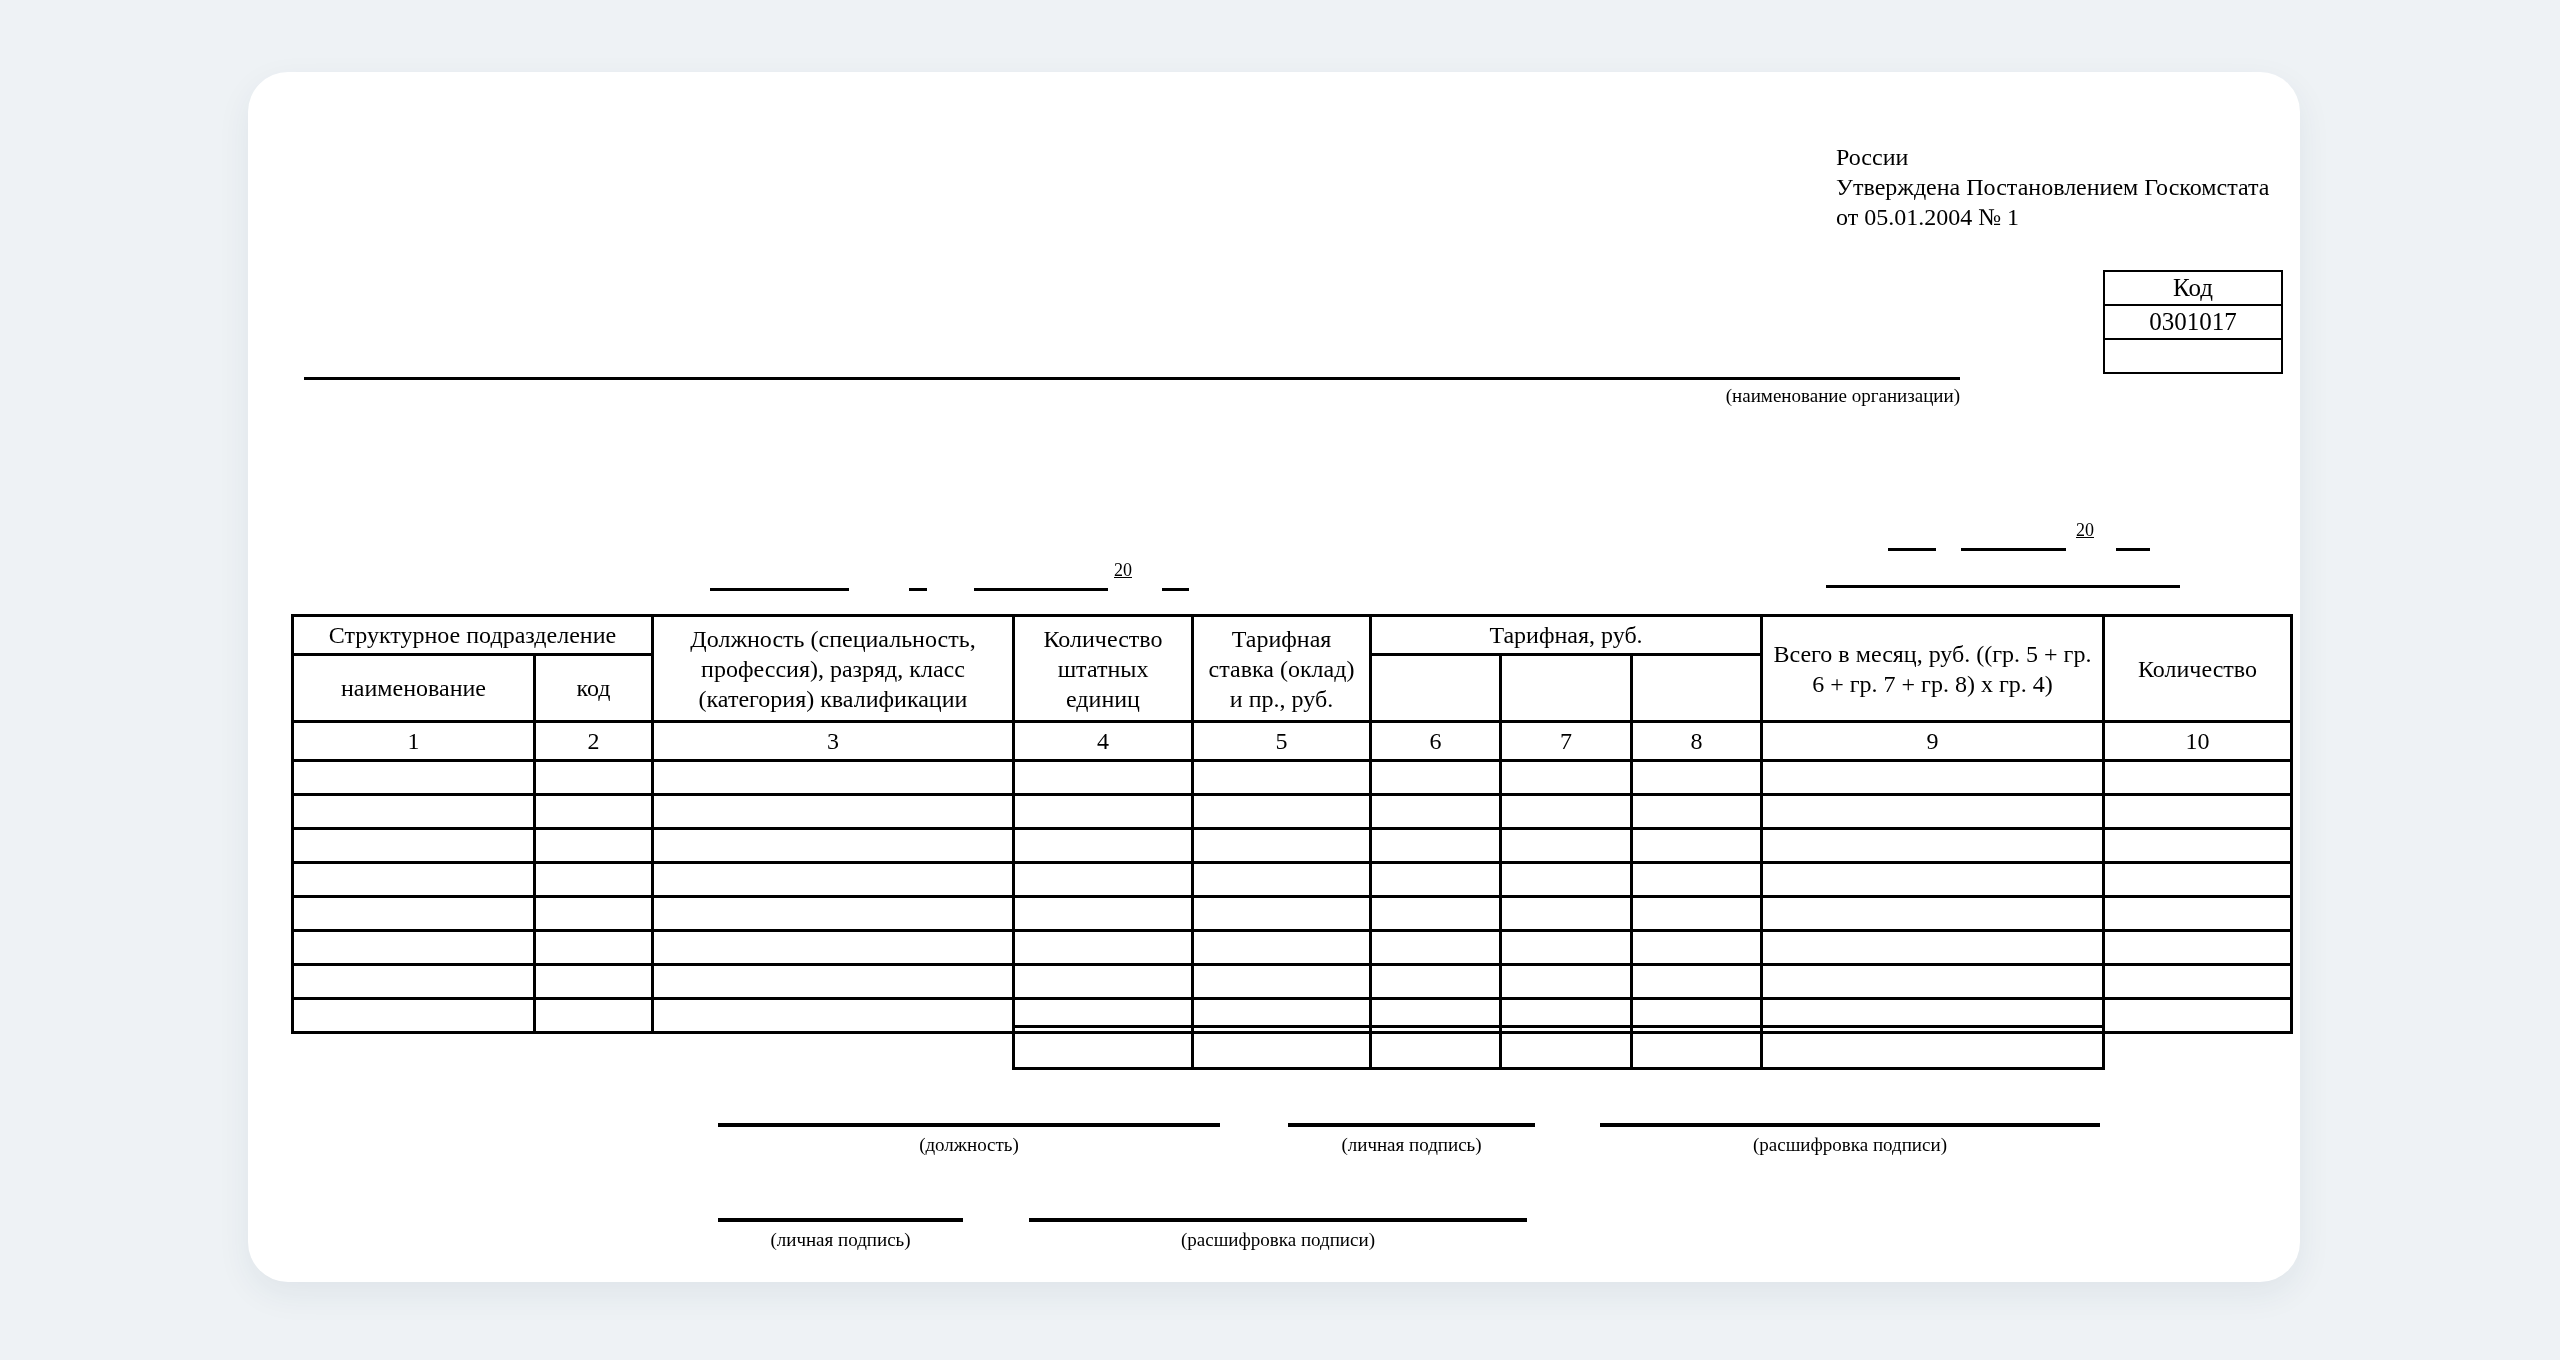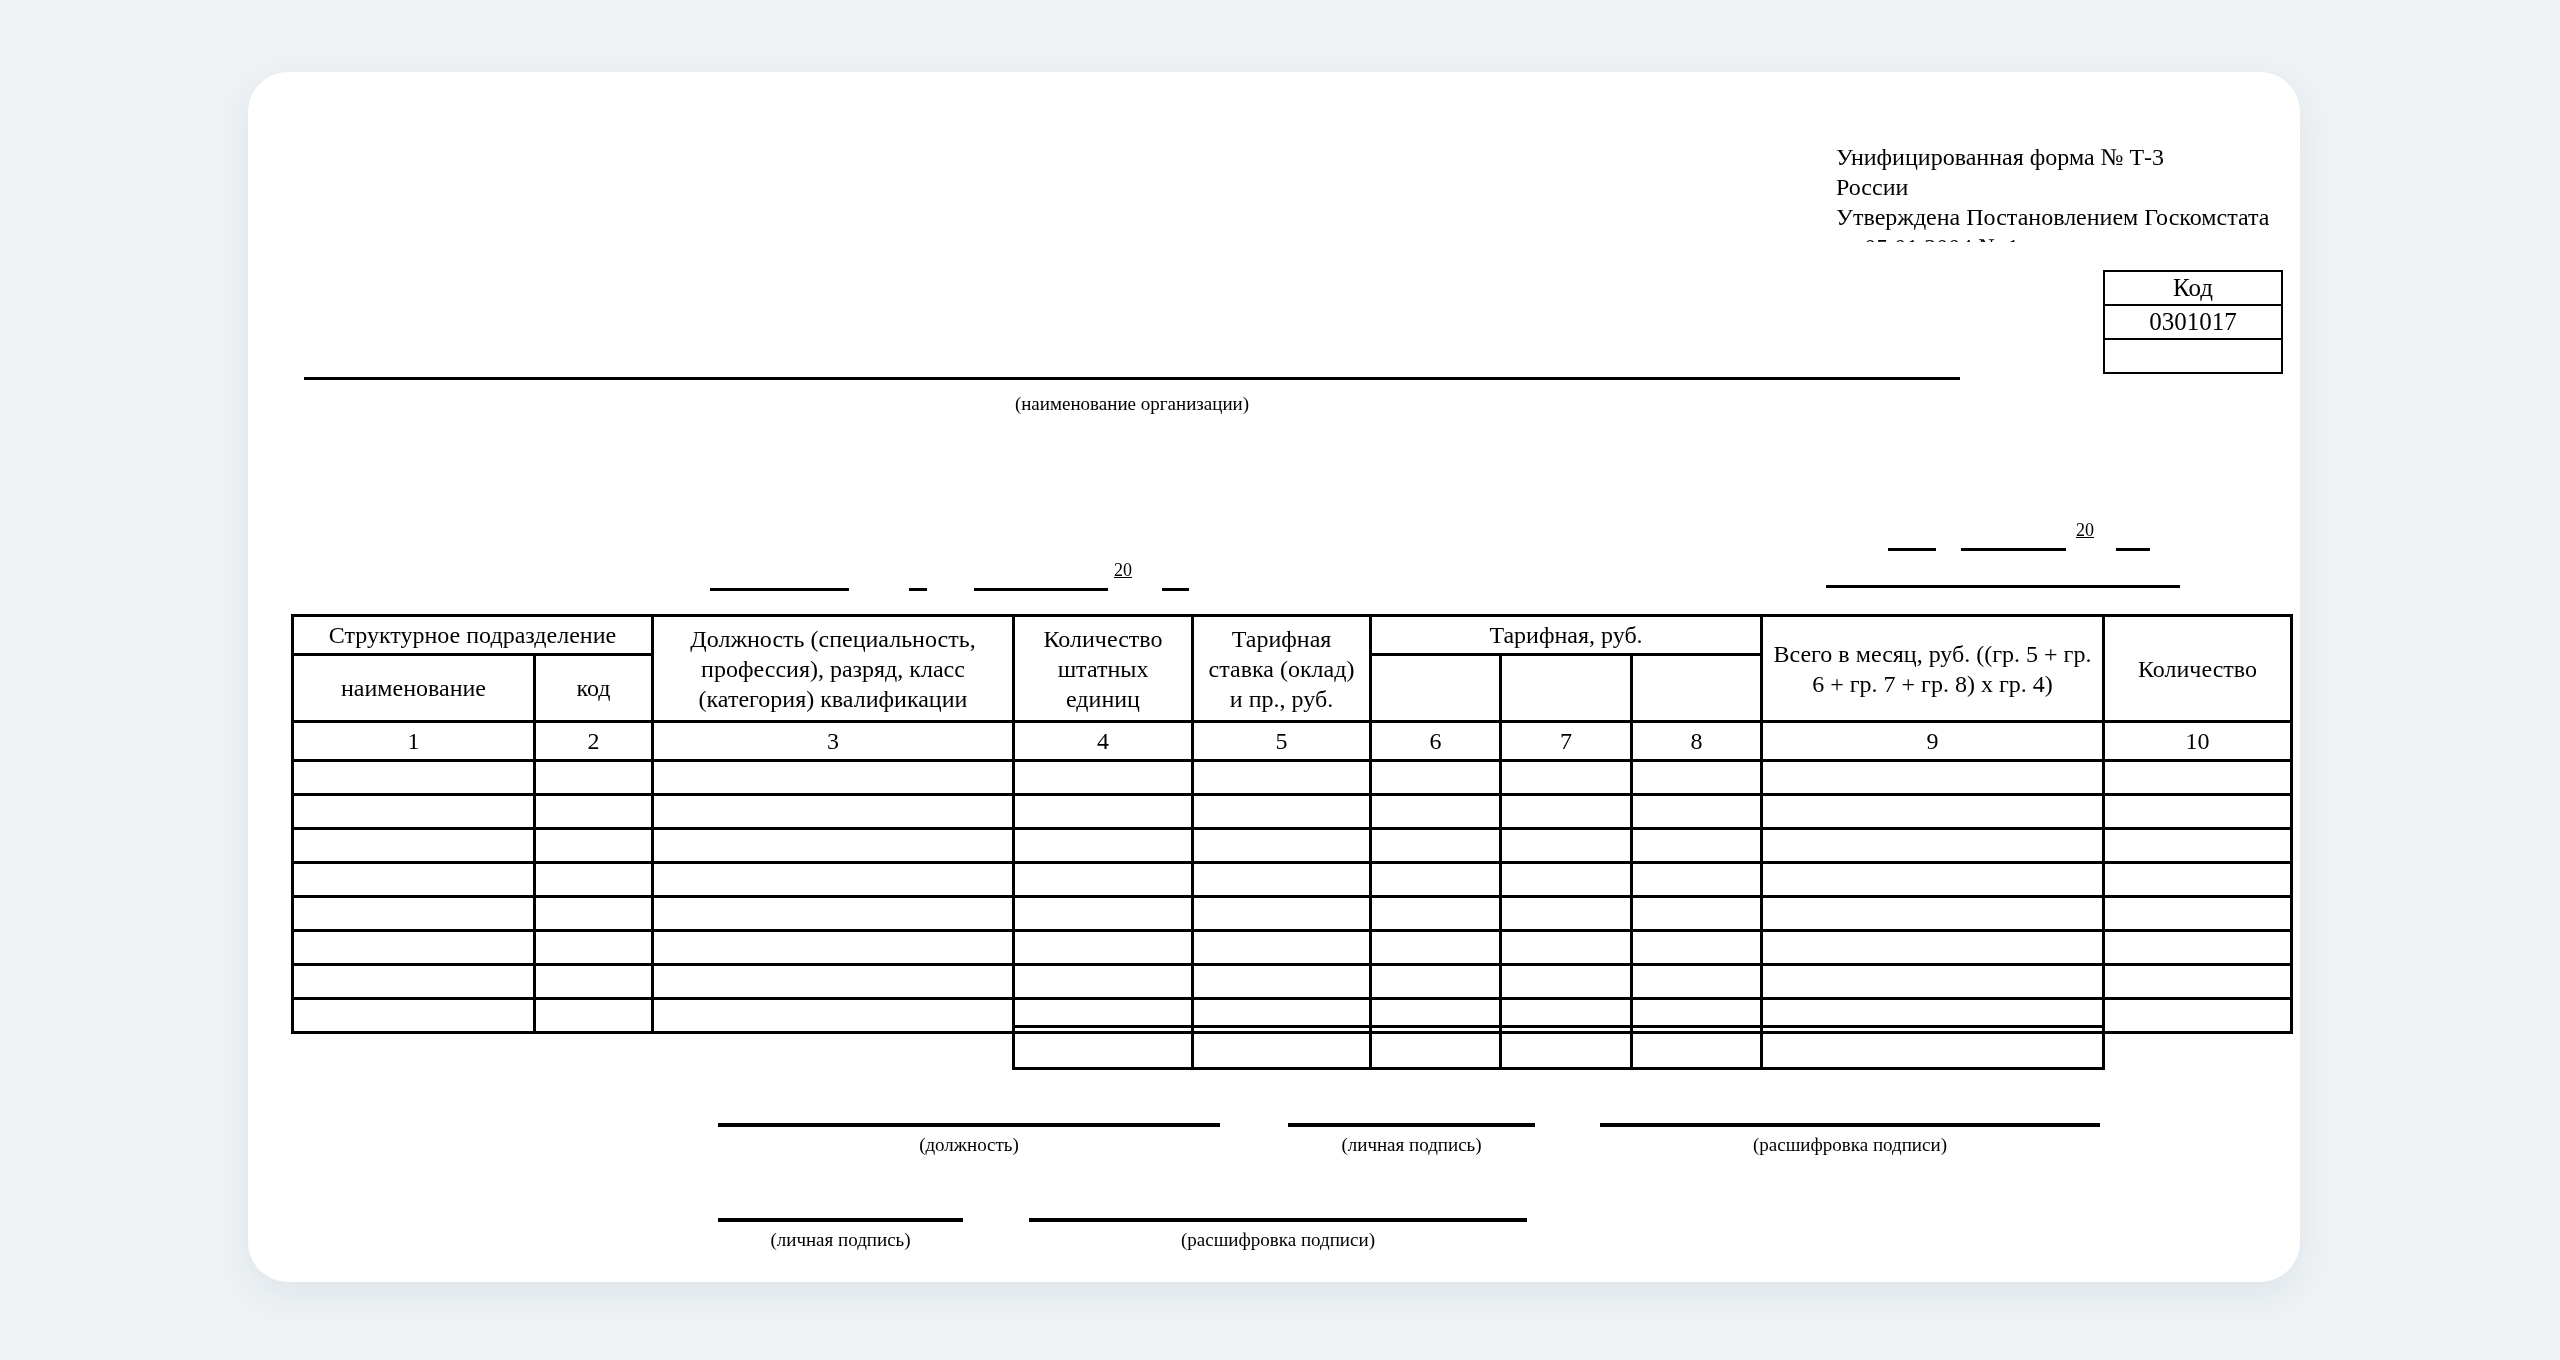--- a/index.html
+++ b/index.html
@@ -27,21 +27,21 @@
     position: absolute; left: 1855px; top: 198px; width: 180px;
     border-collapse: collapse; table-layout: fixed;
   }
   .code-box td {
     border: 2px solid #000; height: 32px; text-align: center;
     font-size: 25px; padding: 0;
   }
 
   .org-caption {
     position: absolute; left: 56px; top: 313px; width: 1656px;
-    text-align: center; font-size: 19px; margin-top: 8px;
+    text-align: right; font-size: 19px;
   }
 
   
   .doc-table {
     position: absolute; left: 859px; top: 366px;
     border-collapse: collapse; table-layout: fixed;
   }
   .doc-table th, .doc-table td {
     border: 3px solid #000; font-weight: normal; text-align: center;
     font-size: 24px; padding: 0 4px;
@@ -77,21 +77,20 @@
   .sig-caption { text-align: center; font-size: 19px; margin-top: 7px; }
   .sig-group { position: absolute; }
   .sig-line { height: 4px; background: #000; width: 100%; }
 </style>
 </head>
 <body>
 
 <div class="card">
 
   <div class="header-note">
-    <div>Унифицированная форма № Т-3</div>
     <div>России</div>
     <div>Утверждена Постановлением Госкомстата</div>
     <div>от 05.01.2004 № 1</div>
   </div>
 
   <table class="code-box">
     <tbody>
         <tr>
       <td>Код</td>
     </tr>

